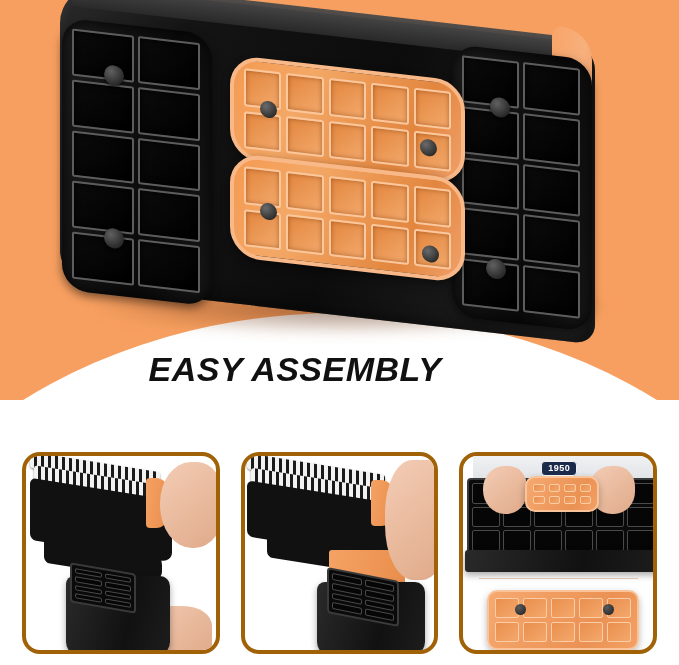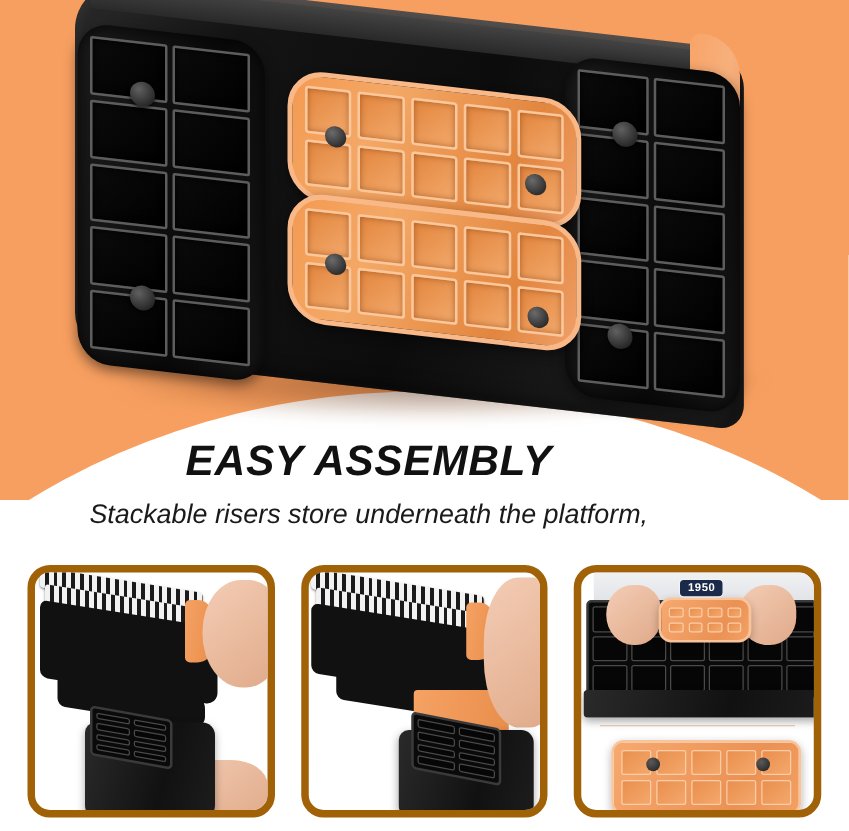--- a/index.html
+++ b/index.html
@@ -138,21 +138,21 @@
   }
 
   
   #panels {
     position:absolute; left:0; top:452px; width:679px; height:202px;
     display:flex; gap:21px; padding:0 22px;
   }
   .panel {
     position:relative; flex:1;
     background:#ffffff;
-    border:6px solid #a16207;
+    border:4px solid #a16207;
     border-radius:18px;
     overflow:hidden;
   }
   .panel-inner { position:absolute; inset:0; }
 
   
   .slab {
     position:absolute;
     background:#111;
     border-radius:6px 14px 10px 6px;
@@ -311,21 +311,20 @@
       </div>
       <span class="ofoot" style="left:26px;top:42px;"></span>
       <span class="ofoot" style="left:188px;top:66px;"></span>
     </div>
   </div>
 </div>
 
 <div id="headline-block">
   <div id="headline">EASY ASSEMBLY</div>
   <div id="subhead">
-    <div>Stackable risers store underneath the platform,</div>
   </div>
 </div>
 
 <div id="panels">
 
   <div class="panel">
     <div class="panel-inner">
       <div class="stripes" style="left:4px;top:6px;width:130px;height:16px;transform:skewY(9deg);"></div>
       <div class="stripes" style="left:8px;top:20px;width:136px;height:16px;transform:skewY(9deg);"></div>
       <div class="slab" style="left:4px;top:33px;width:142px;height:62px;transform:skewY(9deg);"></div>

